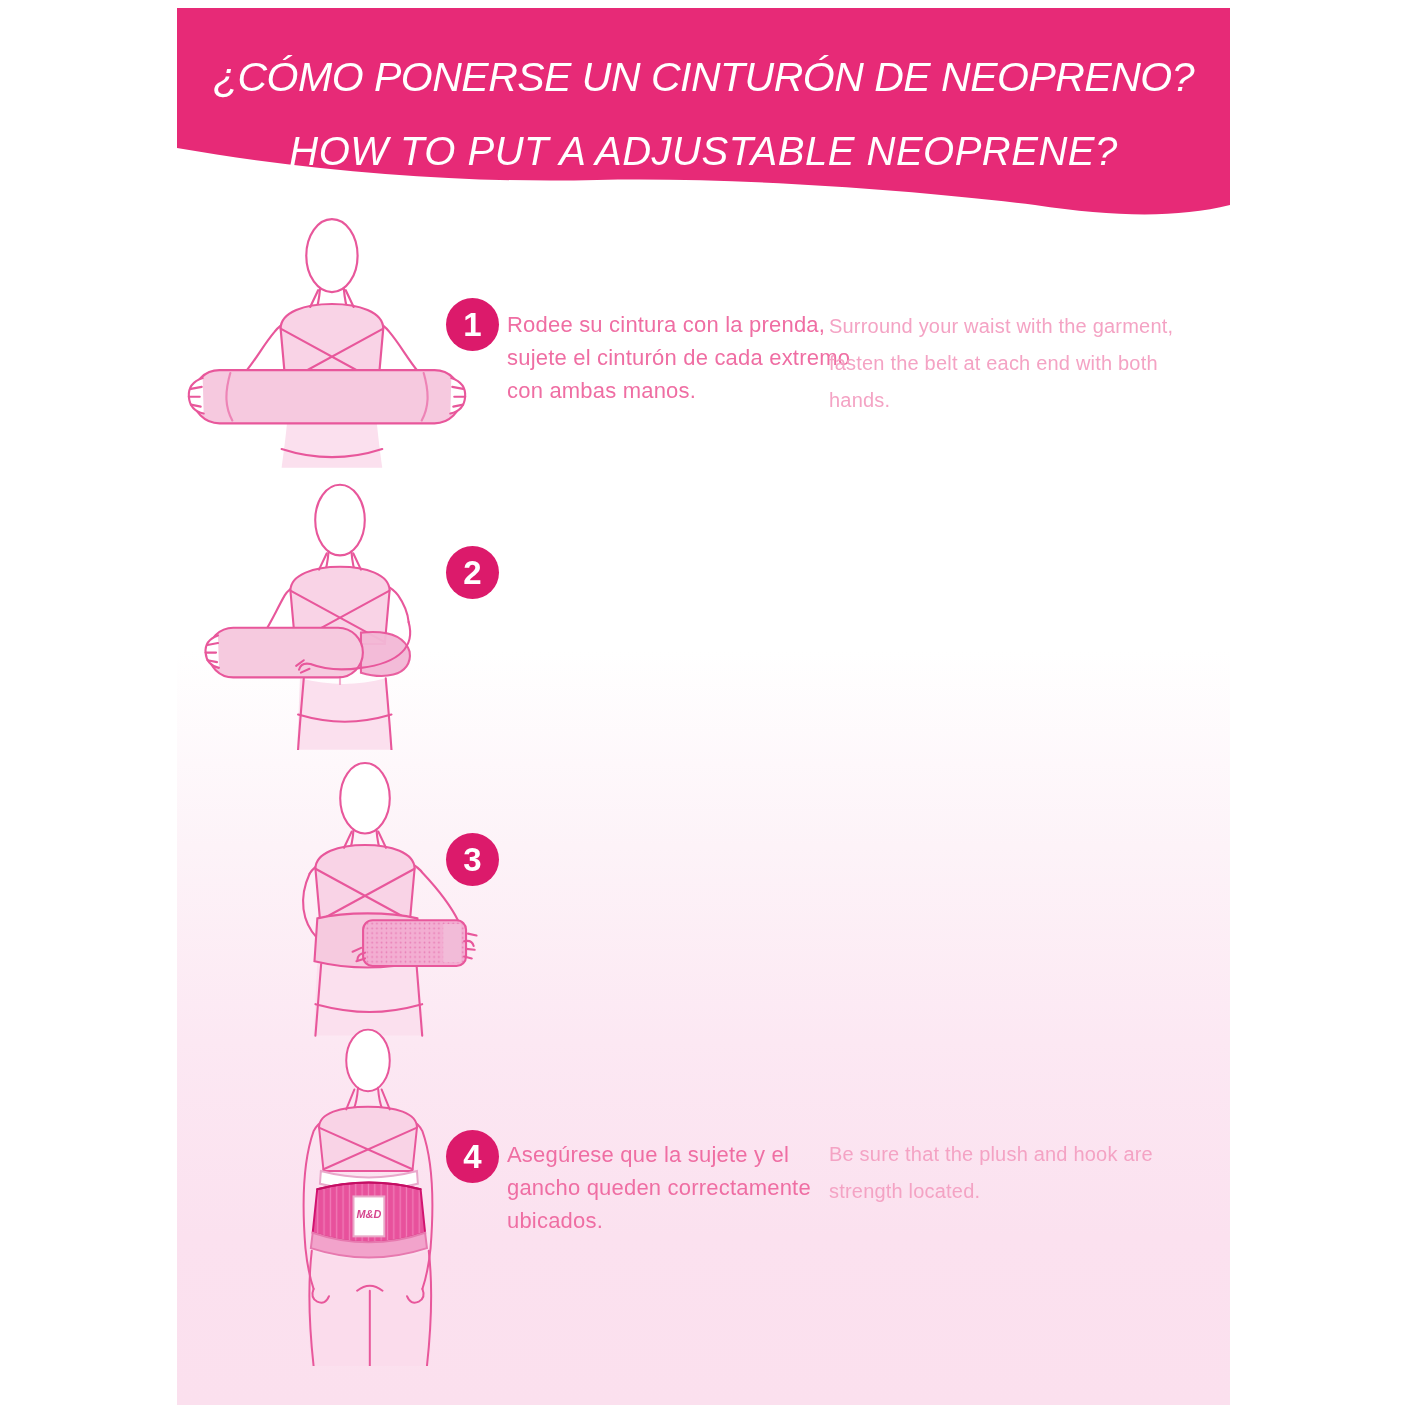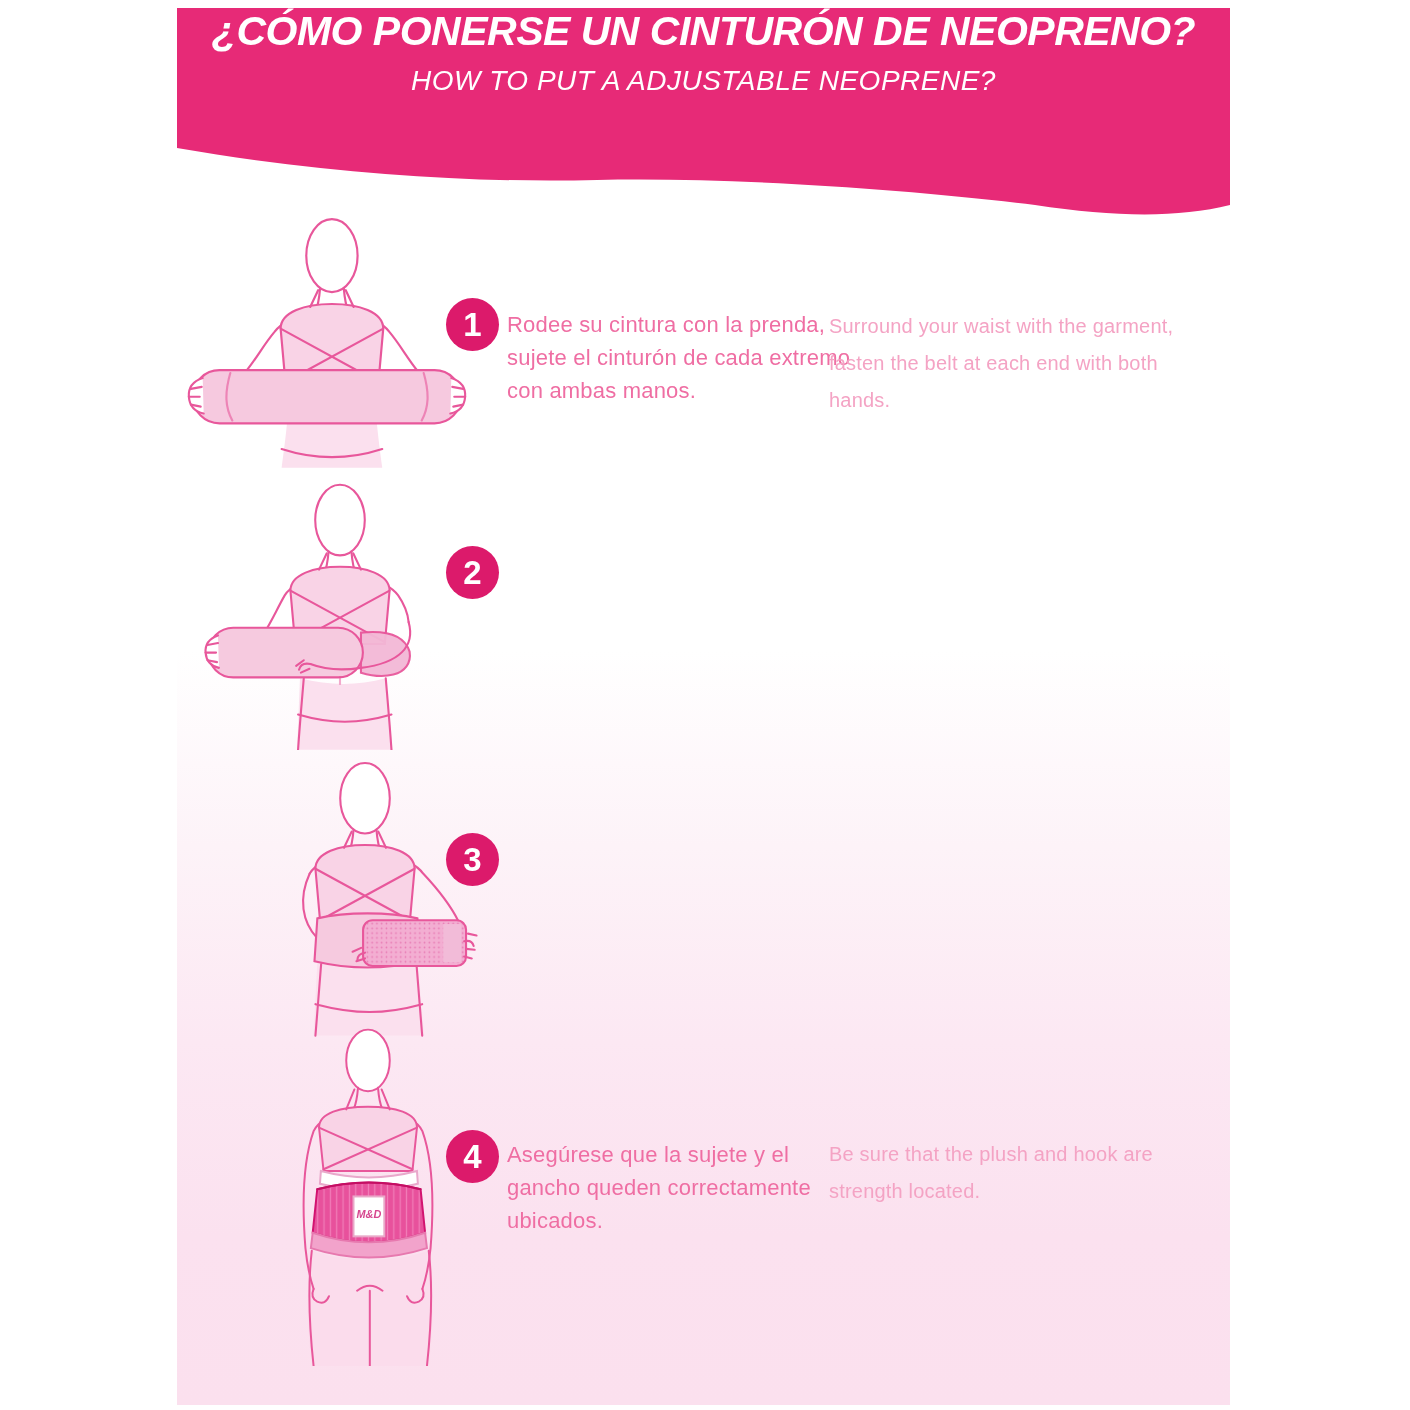--- a/index.html
+++ b/index.html
@@ -9,25 +9,25 @@
     position:relative;overflow:hidden;
   }
   .poster{
     position:absolute;left:177px;top:8px;width:1053px;height:1397px;
     background:linear-gradient(180deg,#ffffff 0%,#ffffff 46%,#fdf3f8 60%,#fce8f3 74%,#fbe1ef 88%,#fbe0ee 100%);
   }
   .header{position:absolute;left:0;top:0;width:1053px;height:215px;}
   .header svg{position:absolute;left:0;top:0;}
   .header .titles{position:absolute;left:0;top:0;width:100%;text-align:center;color:#ffffff;}
   .title-es{
-    font-size:41px;font-weight:bold;font-style:italic;
+    margin-top:46px;font-size:41px;font-weight:normal;font-style:italic;
     letter-spacing:-0.5px;
   }
   .title-en{
-    margin-top:10px;font-size:28px;font-style:italic;font-weight:normal;
+    margin-top:28px;font-size:40px;font-style:italic;font-weight:normal;
     letter-spacing:0.5px;
   }
   .badge{
     position:absolute;width:53px;height:53px;border-radius:50%;
     background:#DC1A6B;color:#ffffff;font-size:33px;font-weight:bold;
     display:flex;align-items:center;justify-content:center;
   }
   .es-text{
     position:absolute;width:348px;color:#EF6EA3;font-size:22px;line-height:33px;
     letter-spacing:0.2px;

